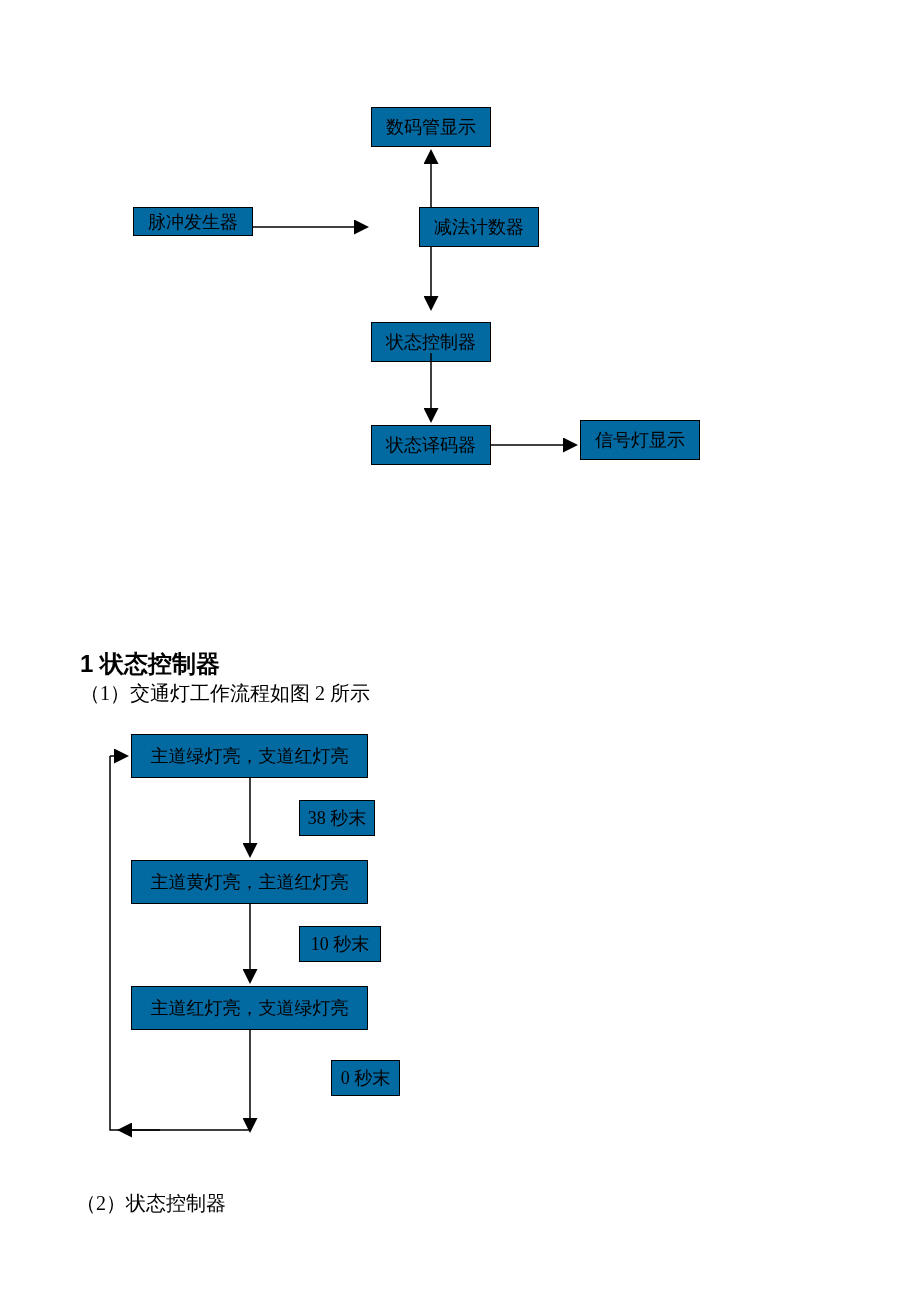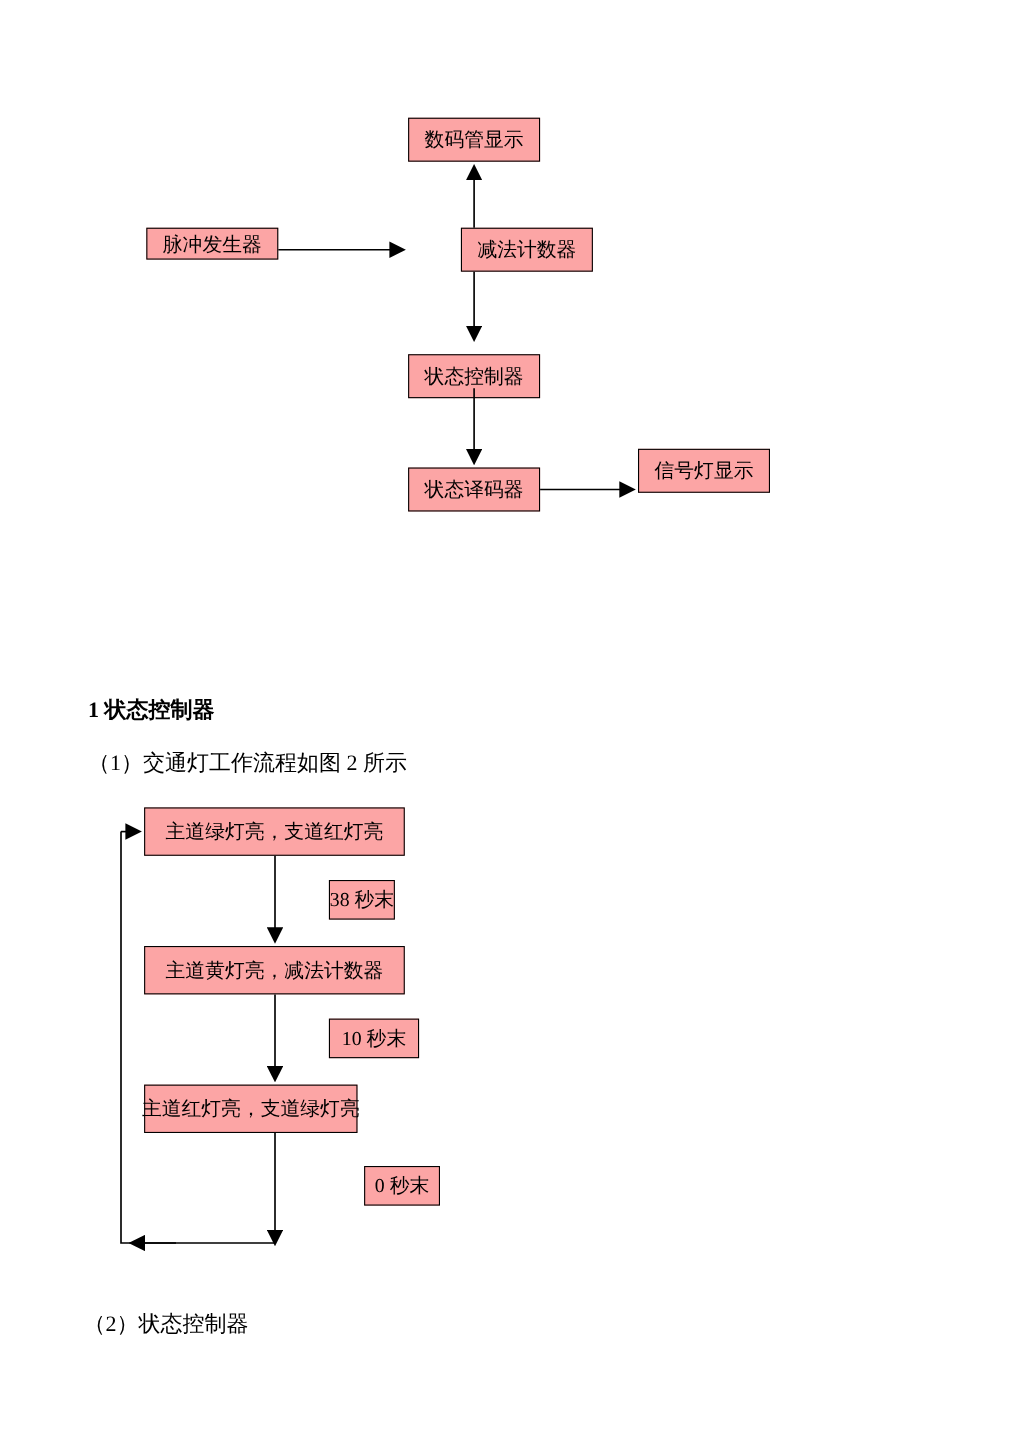--- a/index.html
+++ b/index.html
@@ -13,40 +13,41 @@
     position: relative;
   }
   .canvas {
     position: absolute;
     left: 0; top: 0;
     width: 920px; height: 1302px;
   }
   .box {
     position: absolute;
     border: 1px solid #000;
-    background: #fca5a5;
+    background: #0369a1;
     font-size: 18px;
     display: flex;
     align-items: center;
     justify-content: center;
     padding: 0 6px;
     box-sizing: border-box;
     white-space: nowrap;
   }
   .heading {
     position: absolute;
     font-weight: bold;
   }
   .heading.h2 {
     font-size: 23px;
     font-family: "SimHei", "黑体", sans-serif;
   }
   .heading.h3 {
-    font-size: 20px;
-    font-family: Liberation Serif, serif;
+    font-size: 24px;
+    font-family: Liberation Sans, sans-serif;
+    margin-top: 16px;
   }
   .para {
     position: absolute;
     font-size: 20px;
   }
   svg.edges {
     position: absolute;
     left: 0; top: 0;
     pointer-events: none;
   }
@@ -64,21 +65,21 @@
   </div>
   <div class="box" style="left:371px; top:207px; width:120px; height:40px;margin-left:48px;">
     <span>减法计数器</span>
   </div>
   <div class="box" style="left:371px; top:322px; width:120px; height:40px;">
     <span>状态控制器</span>
   </div>
   <div class="box" style="left:371px; top:425px; width:120px; height:40px;font-family:Liberation Serif, serif;">
     <span>状态译码器</span>
   </div>
-  <div class="box" style="left:580px; top:408px; width:120px; height:40px;">
+  <div class="box" style="left:580px; top:420px; width:120px; height:40px;">
     <span>信号灯显示</span>
   </div>
 
   <svg class="edges" width="920" height="520">
     <defs>
       <marker id="ah" markerWidth="10" markerHeight="10" refX="8" refY="5" orient="auto">
         <path d="M0,0 L10,5 L0,10 Z" fill="#000"></path>
       </marker>
     </defs>
 
@@ -96,30 +97,30 @@
   <div class="heading h3" style="left:80px; top:632px;">
     <span>1 状态控制器</span>
   </div>
   <div class="para" style="left:80px; top:680px;">
     <span>（1）交通灯工作流程如图 2 所示</span>
   </div>
 
   <div class="box" style="left:131px; top:734px; width:237px; height:44px;">
     <span>主道绿灯亮，支道红灯亮</span>
   </div>
-  <div class="box" style="left:299px; top:800px; width:60px; height:36px;">
+  <div class="box" style="left:299px; top:800px; width:76px; height:36px;">
     <span>38 秒末</span>
   </div>
   <div class="box" style="left:131px; top:860px; width:237px; height:44px;">
-    <span>主道黄灯亮，减法计数器</span>
+    <span>主道黄灯亮，主道红灯亮</span>
   </div>
   <div class="box" style="left:299px; top:926px; width:82px; height:36px;">
     <span>10 秒末</span>
   </div>
-  <div class="box" style="left:131px; top:986px; width:194px; height:44px;">
+  <div class="box" style="left:131px; top:986px; width:237px; height:44px;">
     <span>主道红灯亮，支道绿灯亮</span>
   </div>
   <div class="box" style="left:331px; top:1060px; width:69px; height:36px;">
     <span>0 秒末</span>
   </div>
 
   <svg class="edges" width="920" height="1302" style="top:0;">
     <defs>
       <marker id="ah2" markerWidth="10" markerHeight="10" refX="8" refY="5" orient="auto">
         <path d="M0,0 L10,5 L0,10 Z" fill="#000"></path>

